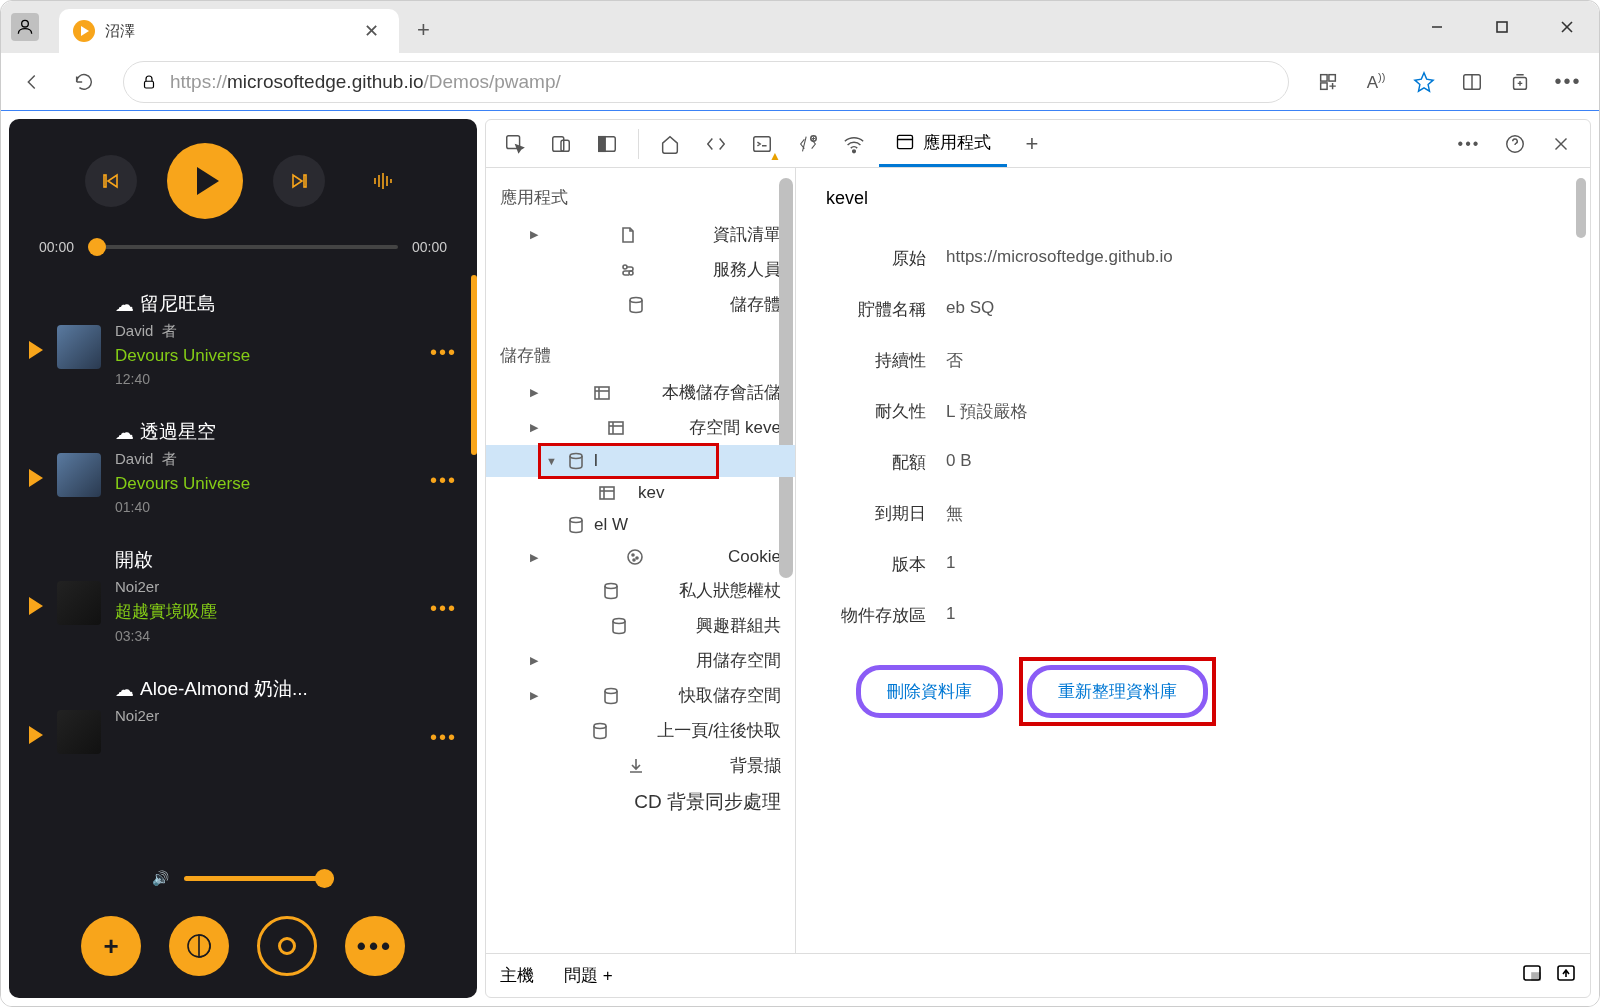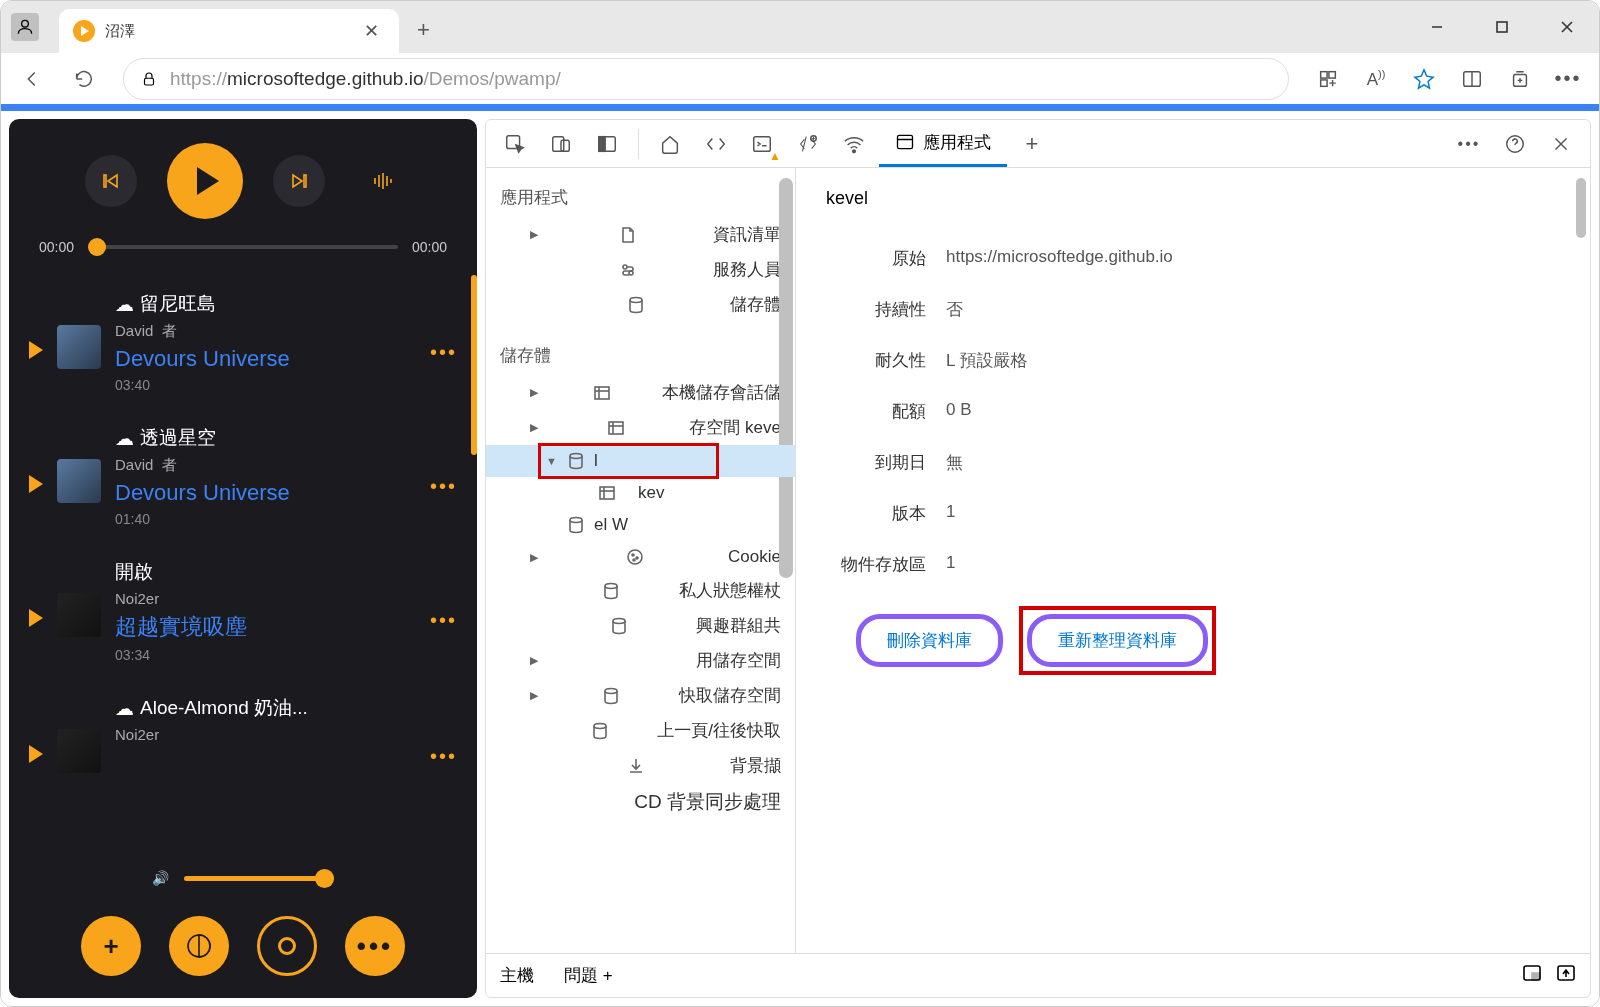--- a/index.html
+++ b/index.html
@@ -12,21 +12,21 @@
 .tab { background: #fff; border-radius: 10px 10px 0 0; height: 44px; padding: 0 14px; display: flex; align-items: center; gap: 10px; min-width: 340px; }
 .tab-favicon { width: 22px; height: 22px; background: #f8a51b; border-radius: 50%; display: flex; align-items: center; justify-content: center; }
 .tab-favicon::after { content: ""; border-left: 8px solid #fff; border-top: 5px solid transparent; border-bottom: 5px solid transparent; margin-left: 2px; }
 .tab-title { font-size: 15px; color: #333; flex: 1; }
 .tab-close { color: #555; font-size: 18px; padding: 0 6px; cursor: pointer; }
 .new-tab { color: #555; font-size: 22px; padding: 0 18px; margin-bottom: 10px; }
 .win-controls { position: absolute; right: 0; top: 0; display: flex; height: 52px; }
 .win-btn { width: 65px; display: flex; align-items: center; justify-content: center; color: #333; font-size: 14px; }
 
 
-.toolbar { height: 58px; background: #fff; display: flex; align-items: center; padding: 0 10px; gap: 10px; border-bottom: 7px solid #3b82f6; }
+.toolbar { height: 58px; background: #fff; display: flex; align-items: center; padding: 0 10px; gap: 10px; border-bottom: 1px solid #3b82f6; }
 .tb-btn { width: 42px; height: 42px; display: flex; align-items: center; justify-content: center; border-radius: 6px; color: #555; }
 .tb-btn svg { width: 22px; height: 22px; }
 .addrbar { flex: 1; height: 42px; background: #fff; border: 1px solid #ddd; border-radius: 21px; display: flex; align-items: center; padding: 0 16px; gap: 12px; margin: 0 8px; }
 .addrbar .url { font-size: 19px; color: #999; }
 .addrbar .url .dark { color: #333; }
 .tb-right { display: flex; align-items: center; gap: 6px; }
 
 
 .content { display: flex; height: calc(100% - 110px); background: #fff; padding: 8px; gap: 8px; }
 
@@ -44,21 +44,21 @@
 .playlist { flex: 1; overflow-y: auto; padding: 0 10px; position: relative; }
 .playlist-scroll-ind { position: absolute; right: 0; top: 0; width: 6px; height: 180px; background: #f8a51b; border-radius: 3px; }
 .track { display: flex; align-items: flex-start; gap: 14px; padding: 16px 10px; }
 .track-play { color: #f8a51b; font-size: 16px; margin-top: 50px; }
 .track-play::after { content: ""; display: block; border-left: 14px solid #f8a51b; border-top: 9px solid transparent; border-bottom: 9px solid transparent; }
 .track-art { width: 44px; height: 44px; background: #446; border-radius: 4px; margin-top: 34px; background-image: linear-gradient(135deg, #5a7aa0, #2a3a50); }
 .track-art.dark { background-image: linear-gradient(135deg, #222, #111); }
 .track-info { flex: 1; display: flex; flex-direction: column; gap: 5px; }
 .track-album { font-size: 19px; color: #fff; display: flex; align-items: center; gap: 6px; }
 .track-artist { font-size: 15px; color: #aaa; }
-.track-title { font-size: 22px; color: #3b82f6; }
+.track-title { font-size: 17px; color: #84cc16; }
 .track-dur { font-size: 14px; color: #888; }
 .track-more { color: #f8a51b; font-size: 20px; margin-top: 50px; letter-spacing: 2px; }
 
 .vol-row { display: flex; align-items: center; justify-content: center; gap: 14px; padding: 8px 0 14px; }
 .vol-icon { color: #f8a51b; font-size: 14px; }
 .vol-bar { width: 150px; height: 5px; background: #f8a51b; border-radius: 3px; position: relative; }
 .vol-thumb { position: absolute; right: 0; top: -7px; width: 19px; height: 19px; background: #f8a51b; border-radius: 50%; }
 
 .bottom-actions { display: flex; justify-content: center; gap: 28px; padding: 16px 0 22px; }
 .ba-btn { width: 60px; height: 60px; border-radius: 50%; background: #f8a51b; display: flex; align-items: center; justify-content: center; color: #1a1a1f; font-size: 26px; font-weight: bold; }
@@ -237,21 +237,21 @@
     <div class="track">
     <div class="track-play"></div>
     <div class="track-art "></div>
     <div class="track-info">
       <div class="track-album">
               <span>☁</span>
               <span>留尼旺島</span>
             </div>
       <div class="track-artist">David &nbsp;者</div>
       <div class="track-title">Devours Universe</div>
-      <div class="track-dur">03:40</div>
+      <div class="track-dur">12:40</div>
     </div>
     <div class="track-more">•••</div>
   </div>
         <div class="track">
     <div class="track-play"></div>
     <div class="track-art "></div>
     <div class="track-info">
       <div class="track-album">
               <span>☁</span>
               <span>透過星空</span>
@@ -555,20 +555,24 @@
           </div>
       </div>
 
       <div class="dt-main">
         <div class="dt-main-scroll"></div>
         <h2>kevel</h2>
         <div id="detail-rows">
             <div class="dt-kv">
               <div class="k">原始</div>
               <div class="v">https://microsoftedge.github.io</div>
+            </div>
+            <div class="dt-kv">
+              <div class="k">貯體名稱</div>
+              <div class="v">eb SQ</div>
             </div>
             <div class="dt-kv">
               <div class="k">持續性</div>
               <div class="v">否</div>
             </div>
             <div class="dt-kv">
               <div class="k">耐久性</div>
               <div class="v">L 預設嚴格</div>
             </div>
             <div class="dt-kv">

